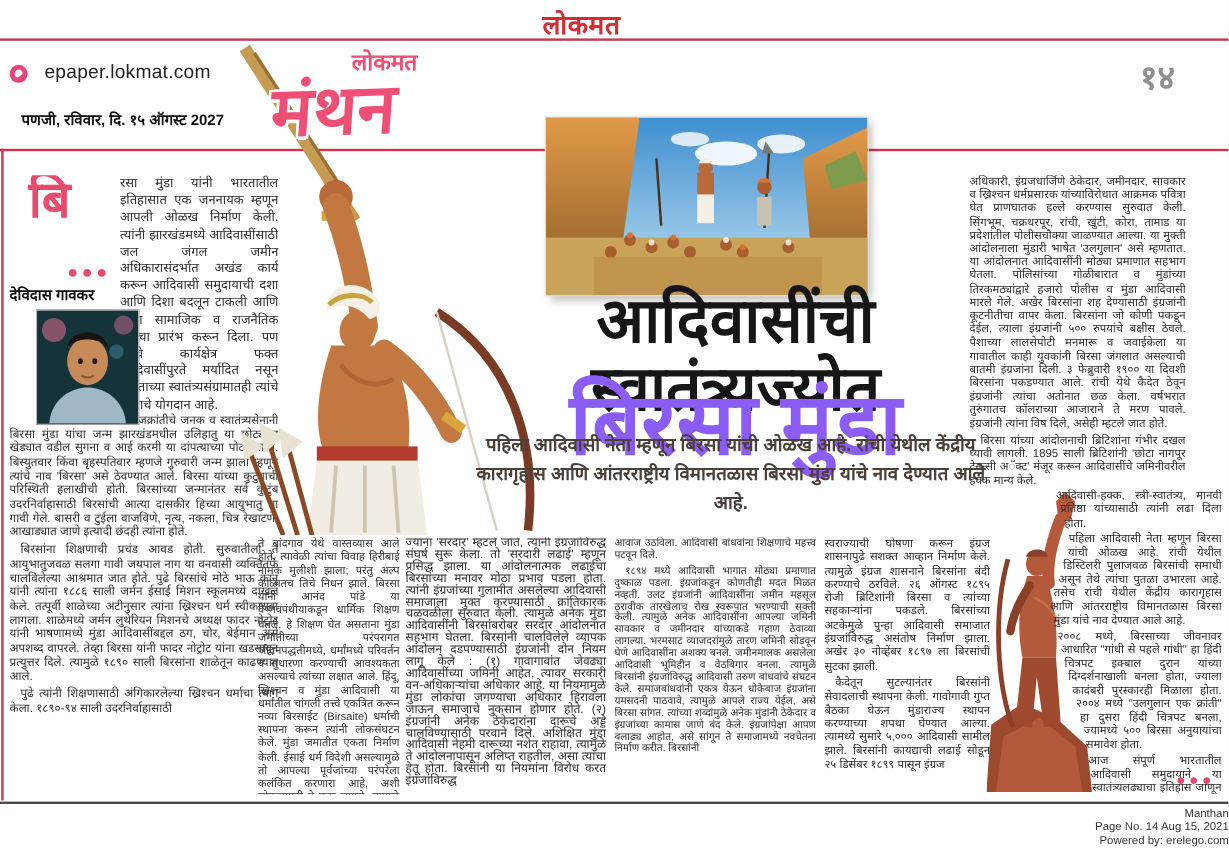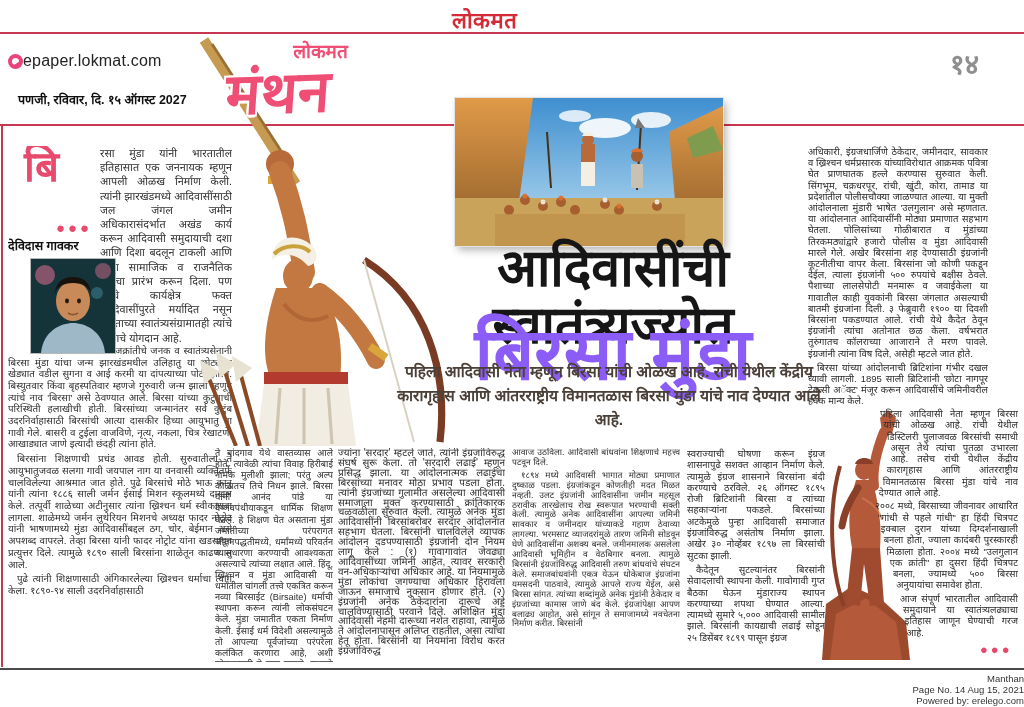--- a/index.html
+++ b/index.html
@@ -3,21 +3,21 @@
 <meta charset="utf-8">
 <style>
   html,body{margin:0;padding:0;background:#e9e9e9;}
   .page{position:relative;width:1024px;height:707px;background:#ffffff;overflow:hidden;
         font-family:"Liberation Sans","DejaVu Sans",sans-serif;}
   .abs{position:absolute;}
   .rule{position:absolute;background:#c9364f;}
   
   .masthead{left:452px;top:4px;font-size:22px;font-weight:800;color:#d42b35;letter-spacing:.5px;}
   .page-num{left:950px;top:44px;font-size:28px;font-weight:600;color:#8f8f8f;}
-  .header-left{left:8px;top:52px;display:flex;align-items:center;gap:0;}
+  .header-left{left:8px;top:52px;display:flex;align-items:center;gap:14px;}
   .pin-icon{width:15px;height:15px;border-radius:50%;background:#e8437a;position:relative;flex:0 0 auto;}
   .pin-icon::after{content:"";position:absolute;left:4px;top:4px;width:7px;height:7px;border-radius:50%;
         background:#fff;clip-path:polygon(0 0,100% 0,100% 60%,40% 100%,0 100%);}
   .epaper{font-size:16px;color:#232323;letter-spacing:.2px;}
   .dateline{left:18px;top:91px;font-size:12.5px;font-weight:700;color:#111;}
   
   .manthan{left:158px;top:38px;width:240px;text-align:center;z-index:6;}
   .manthan-lokmat{display:block;margin-left:85px;font-size:19px;font-weight:800;color:#ef4f75;
         text-shadow:1px 1px 0 #fff,-1px -1px 0 #fff,1px -1px 0 #fff,-1px 1px 0 #fff;}
   .manthan-big{display:block;font-size:58px;font-weight:800;color:#ef4f75;line-height:1.0;
@@ -224,20 +224,21 @@
       <path d="M62 24 C54 44 50 62 52 78" stroke="#b4593a" stroke-width="10" fill="none" stroke-linecap="round"></path>
       <ellipse cx="42" cy="62" rx="9" ry="10" fill="#b4593a"></ellipse>
       <path d="M33 56 C35 48 50 48 51 56 Z" fill="#8a3f28"></path>
       <path d="M34 72 C26 96 26 120 30 140 L58 140 C60 116 56 92 50 72 Z" fill="#b4593a"></path>
       <path d="M30 140 L24 196 L38 198 L42 156 L48 198 L62 196 L58 140 Z" fill="#a04a30"></path>
       <path d="M18 58 C6 100 8 160 22 198" stroke="#8a3f28" stroke-width="4" fill="none"></path>
       <path d="M36 80 C28 92 22 104 20 118" stroke="#8a3f28" stroke-width="7" fill="none" stroke-linecap="round"></path>
       <path d="M40 90 C52 96 58 104 60 112" stroke="#d07a50" stroke-width="2" fill="none" opacity=".7"></path>
     </svg>
     <div class="statue-text">
+      <p>आदिवासी-हक्क, स्त्री-स्वातंत्र्य, मानवी प्रतिष्ठा यांच्यासाठी त्यांनी लढा दिला होता.</p>
       <p>पहिला आदिवासी नेता म्हणून बिरसा यांची ओळख आहे. रांची येथील डिस्टिलरी पुलाजवळ बिरसांची समाधी असून तेथे त्यांचा पुतळा उभारला आहे. तसेच रांची येथील केंद्रीय कारागृहास आणि आंतरराष्ट्रीय विमानतळास बिरसा मुंडा यांचे नाव देण्यात आले आहे.</p>
       <p>२००८ मध्ये, बिरसाच्या जीवनावर आधारित "गांधी से पहले गांधी" हा हिंदी चित्रपट इक्बाल दुरान यांच्या दिग्दर्शनाखाली बनला होता, ज्याला कादंबरी पुरस्कारही मिळाला होता. २००४ मध्ये "उलगुलान एक क्रांती" हा दुसरा हिंदी चित्रपट बनला, ज्यामध्ये ५०० बिरसा अनुयायांचा समावेश होता.</p>
       <p>आज संपूर्ण भारतातील आदिवासी समुदायाने या स्वातंत्र्यलढ्याचा इतिहास जाणून घेण्याची गरज आहे.</p>
     </div>
   </div>
   <div class="abs end-dots">●●●</div>
 
   <div class="abs bottom-rule"></div>
   <div class="abs footer">
     <div>Manthan</div>

